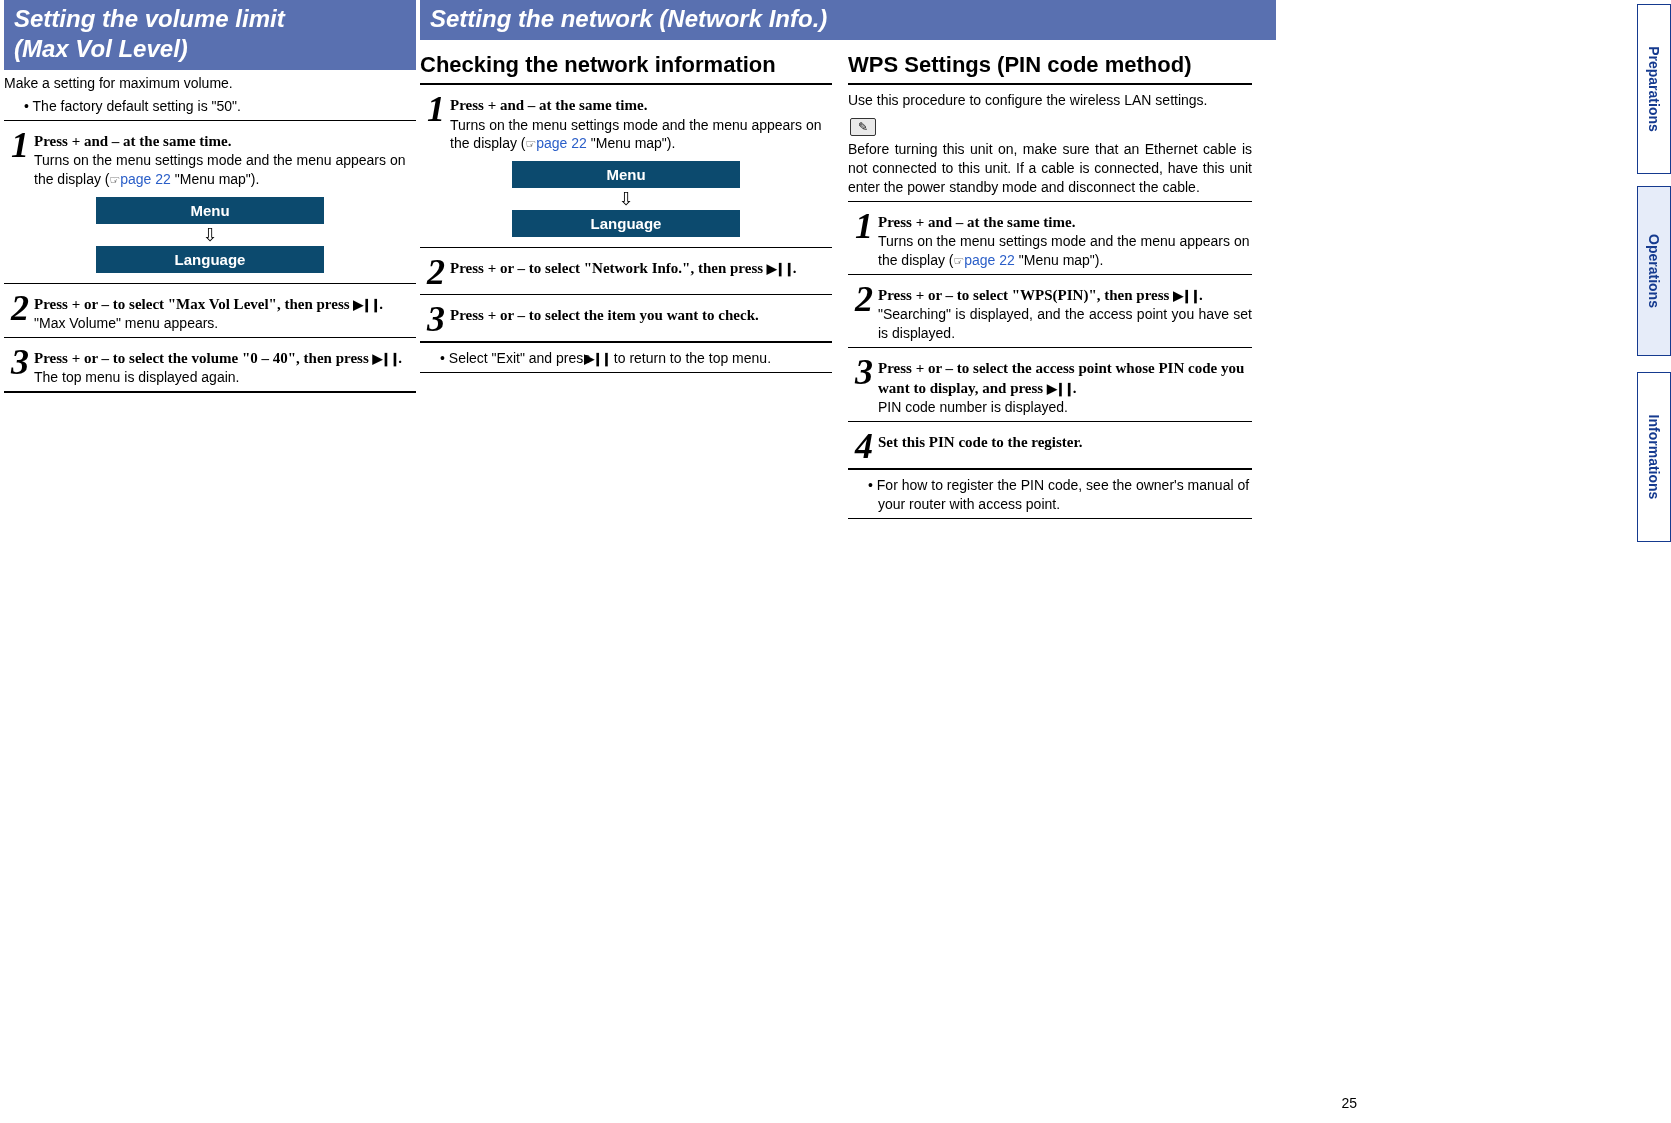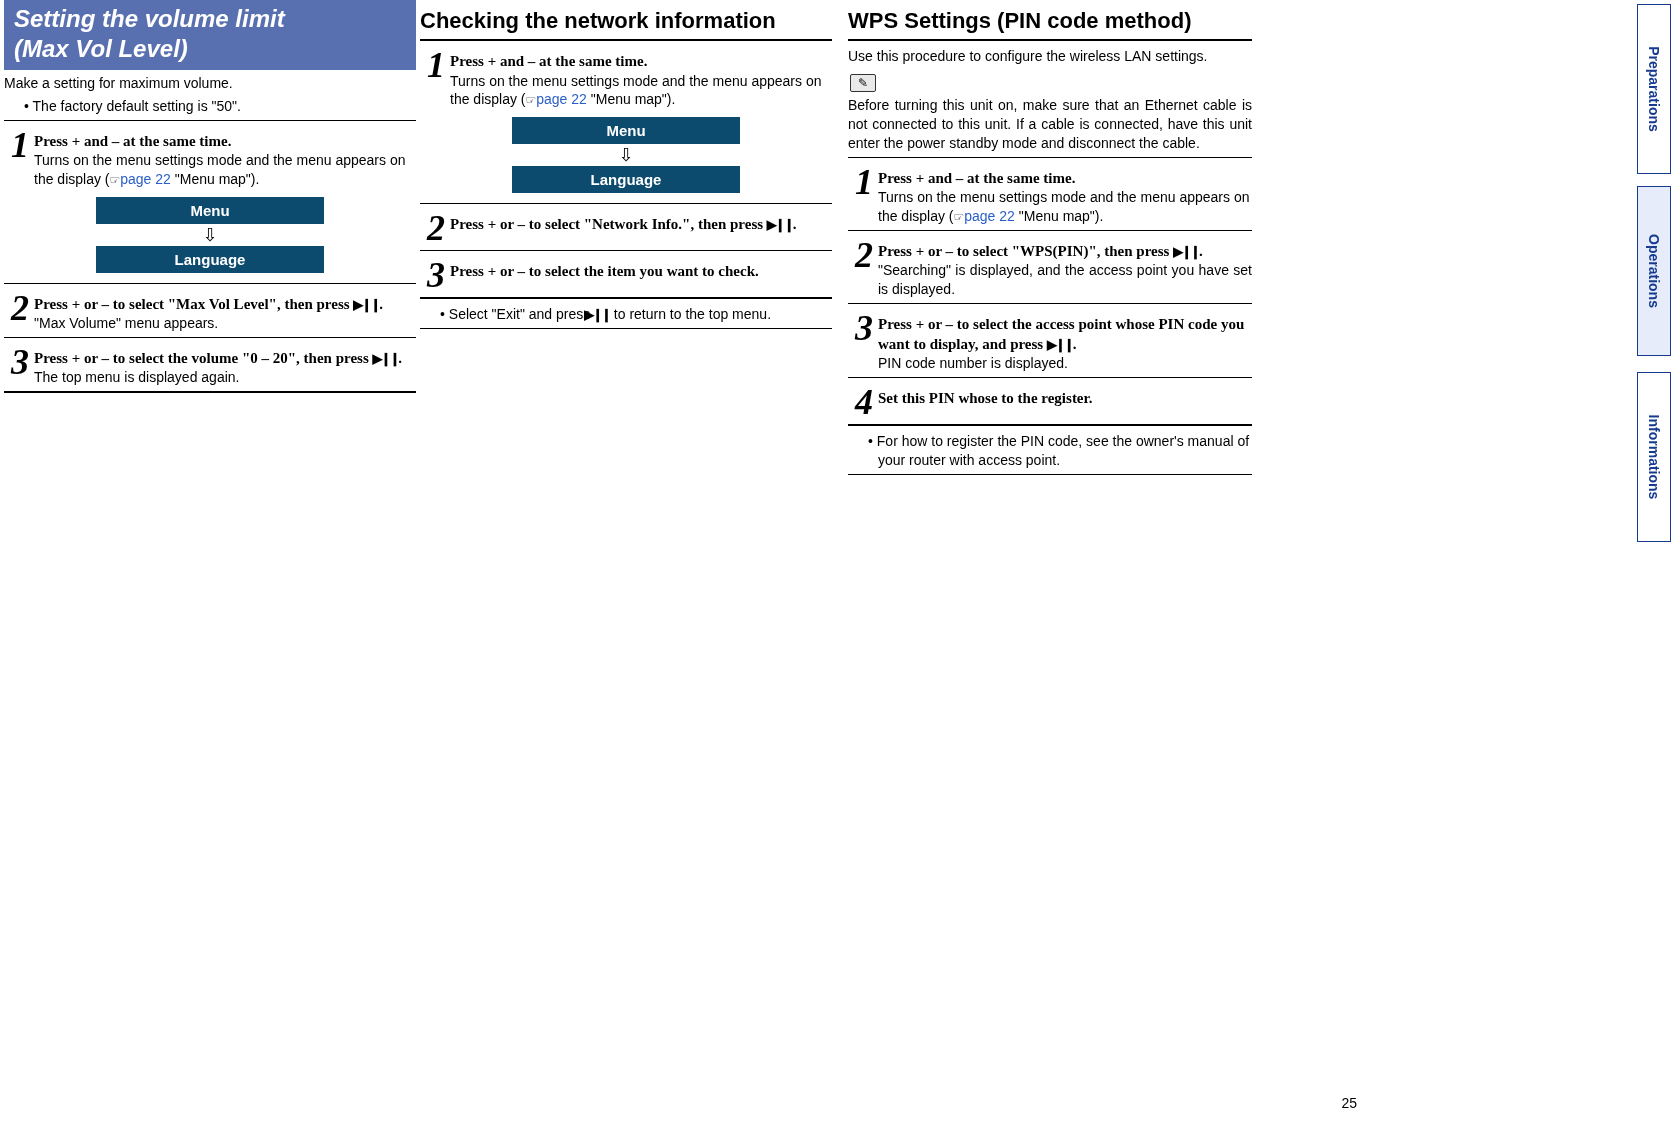--- a/index.html
+++ b/index.html
@@ -75,28 +75,29 @@
       <div class="step-body">
         <p class="bold justify"><span>Press + or – to select "Max Vol Level", then press </span><span class="playpause"></span><span>.</span></p>
         <p>"Max Volume" menu appears.</p>
       </div>
     </div>
     <hr class="hr-thin">
 
     <div class="step">
       <div class="step-num">3</div>
       <div class="step-body">
-        <p class="bold"><span>Press + or – to select the volume "0  –  20", then press </span><span class="playpause"></span><span>.</span></p>
+        <p class="bold"><span>Press + or – to select the volume "0  –  40", then press </span><span class="playpause"></span><span>.</span></p>
         <p>The top menu is displayed again.</p>
       </div>
     </div>
     <hr class="hr-thick">
   </div>
 
   <div class="col-wide">
+    <div class="banner">Setting the network (Network Info.)</div>
     <div class="subcols">
 
       <div class="subcol">
         <div class="subheading">Checking the network information</div>
         <hr class="hr-thick">
 
         <div class="step">
           <div class="step-num">1</div>
           <div class="step-body">
             <p class="bold">Press + and – at the same time.</p>
@@ -161,21 +162,21 @@
           <div class="step-body">
             <p class="bold"><span>Press + or – to select the access point whose PIN code you want to display, and press </span><span class="playpause"></span><span>.</span></p>
             <p>PIN code number is displayed.</p>
           </div>
         </div>
         <hr class="hr-thin">
 
         <div class="step">
           <div class="step-num">4</div>
           <div class="step-body">
-            <p class="bold">Set this PIN whose to the register.</p>
+            <p class="bold">Set this PIN code to the register.</p>
           </div>
         </div>
         <hr class="hr-thick">
         <p class="bullet">• For how to register the PIN code, see the owner's manual of your router with access point.</p>
         <hr class="hr-thin">
       </div>
     </div>
   </div>
 </div>
 

